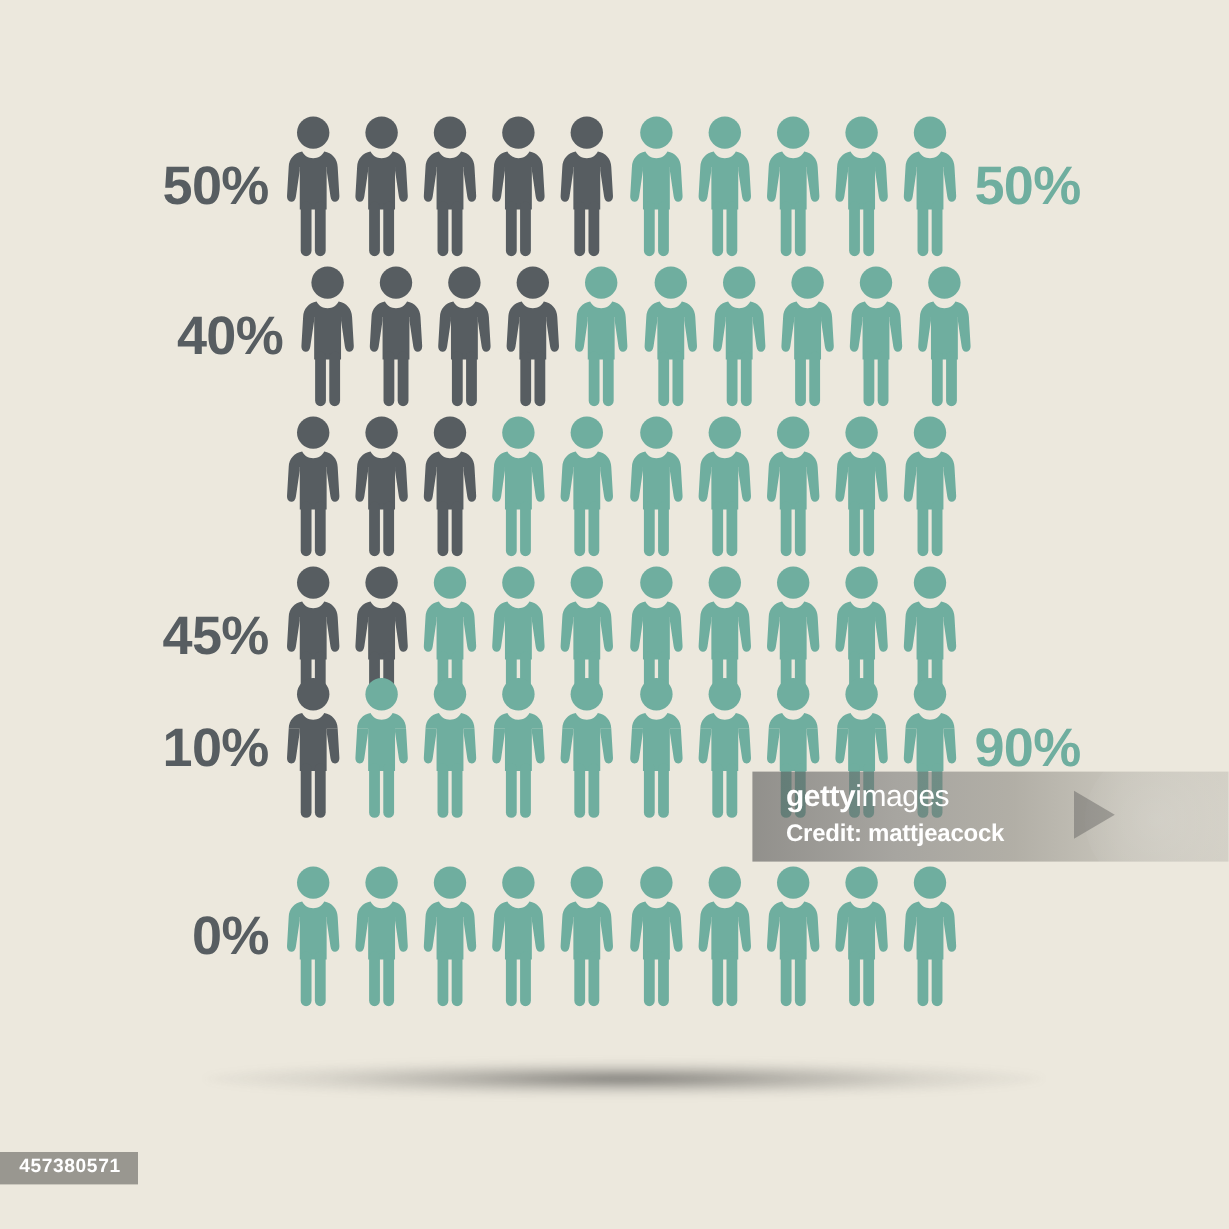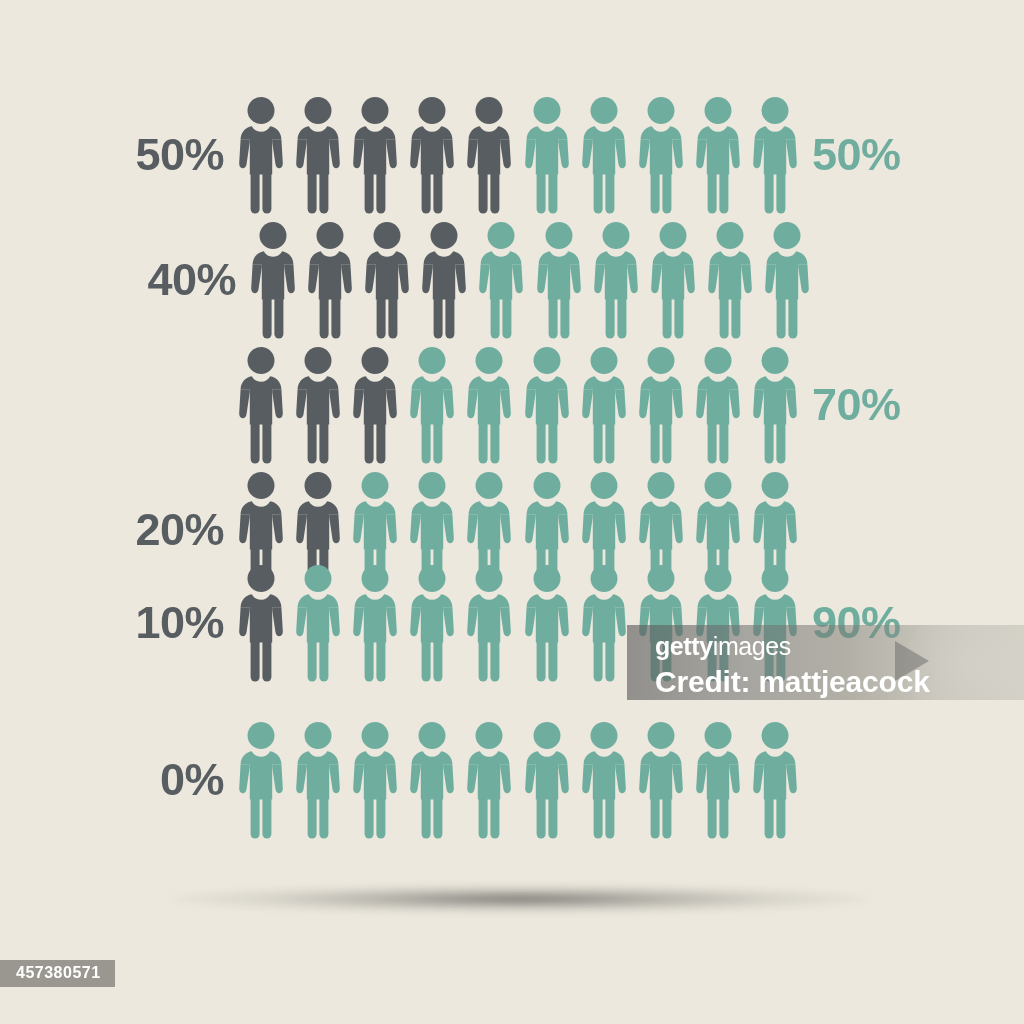--- a/index.html
+++ b/index.html
@@ -106,21 +106,21 @@
     margin: 4px auto 0 auto;
   }
 
   .fig-dark  { fill: #575d61; }
   .fig-teal  { fill: #6fae9f; }
 
   
   #watermark-band {
     position: absolute;
     left: 627px;
-    top: 625px;
+    top: 643px;
     width: 397px;
     height: 75px;
     background: linear-gradient(to right,
         rgba(90,90,90,0.62) 0%,
         rgba(110,110,110,0.55) 30%,
         rgba(120,118,112,0.50) 55%,
         rgba(150,148,140,0.42) 78%,
         rgba(170,168,160,0.38) 100%);
     overflow: hidden;
   }
@@ -155,21 +155,21 @@
     color: #ffffff;
     white-space: nowrap;
     letter-spacing: -0.4px;
   }
   .wm-line1 b { font-weight: bold; }
   .wm-line1 i { font-style: normal; font-weight: normal; }
   .wm-line2 {
     position: absolute;
     left: 28px;
     top: 42px;
-    font-size: 30px;
+    font-size: 20px;
     font-weight: bold;
     line-height: 1;
     color: #ffffff;
     white-space: nowrap;
     letter-spacing: -0.2px;
   }
 
   
   #image-id {
     position: absolute;
@@ -499,24 +499,23 @@
             <svg viewBox="0 0 46 118">
               <circle cx="23" cy="14.5" r="13.5" class="fig-teal"></circle>
               <path class="fig-teal" d="M23,35.8 C27.2,35.8 30.4,33.6 32.2,30.2 C38.6,31.4 43.2,36.2 43.4,43.2 L43.4,43.2 L43.4,43.2 L34.2,43.2 L34.2,78.5 L11.8,78.5 L11.8,43.2 L2.6,43.2 C2.8,36.2 7.4,31.4 13.8,30.2 C15.6,33.6 18.8,35.8 23,35.8 Z"></path>
               <path class="fig-teal" d="M2.6,43.2 L11.8,43.2 L11.8,46.0 L8.6,67.8 C8.2,70.8 6.6,72.4 4.6,72.2 C2.4,72.0 1.0,70.0 1.2,67.0 Z"></path>
               <path class="fig-teal" d="M43.4,43.2 L34.2,43.2 L34.2,46.0 L37.4,67.8 C37.8,70.8 39.4,72.4 41.4,72.2 C43.6,72.0 45.0,70.0 44.8,67.0 Z"></path>
               <rect x="12.6" y="72.0" width="9.0" height="45.5" rx="4.5" class="fig-teal"></rect>
               <rect x="24.4" y="72.0" width="9.0" height="45.5" rx="4.5" class="fig-teal"></rect>
             </svg>
           </div>
         </div>
-        <div class="row-label right">70%</div>
       </div>
       <div class="chart-row" style="top: 467px;">
-        <div class="row-label left">20%</div>
+        <div class="row-label left">45%</div>
         <div class="figures">
           <div class="figure">
             <svg viewBox="0 0 46 118">
               <circle cx="23" cy="14.5" r="13.5" class="fig-dark"></circle>
               <path class="fig-dark" d="M23,35.8 C27.2,35.8 30.4,33.6 32.2,30.2 C38.6,31.4 43.2,36.2 43.4,43.2 L43.4,43.2 L43.4,43.2 L34.2,43.2 L34.2,78.5 L11.8,78.5 L11.8,43.2 L2.6,43.2 C2.8,36.2 7.4,31.4 13.8,30.2 C15.6,33.6 18.8,35.8 23,35.8 Z"></path>
               <path class="fig-dark" d="M2.6,43.2 L11.8,43.2 L11.8,46.0 L8.6,67.8 C8.2,70.8 6.6,72.4 4.6,72.2 C2.4,72.0 1.0,70.0 1.2,67.0 Z"></path>
               <path class="fig-dark" d="M43.4,43.2 L34.2,43.2 L34.2,46.0 L37.4,67.8 C37.8,70.8 39.4,72.4 41.4,72.2 C43.6,72.0 45.0,70.0 44.8,67.0 Z"></path>
               <rect x="12.6" y="72.0" width="9.0" height="45.5" rx="4.5" class="fig-dark"></rect>
               <rect x="24.4" y="72.0" width="9.0" height="45.5" rx="4.5" class="fig-dark"></rect>
             </svg>

